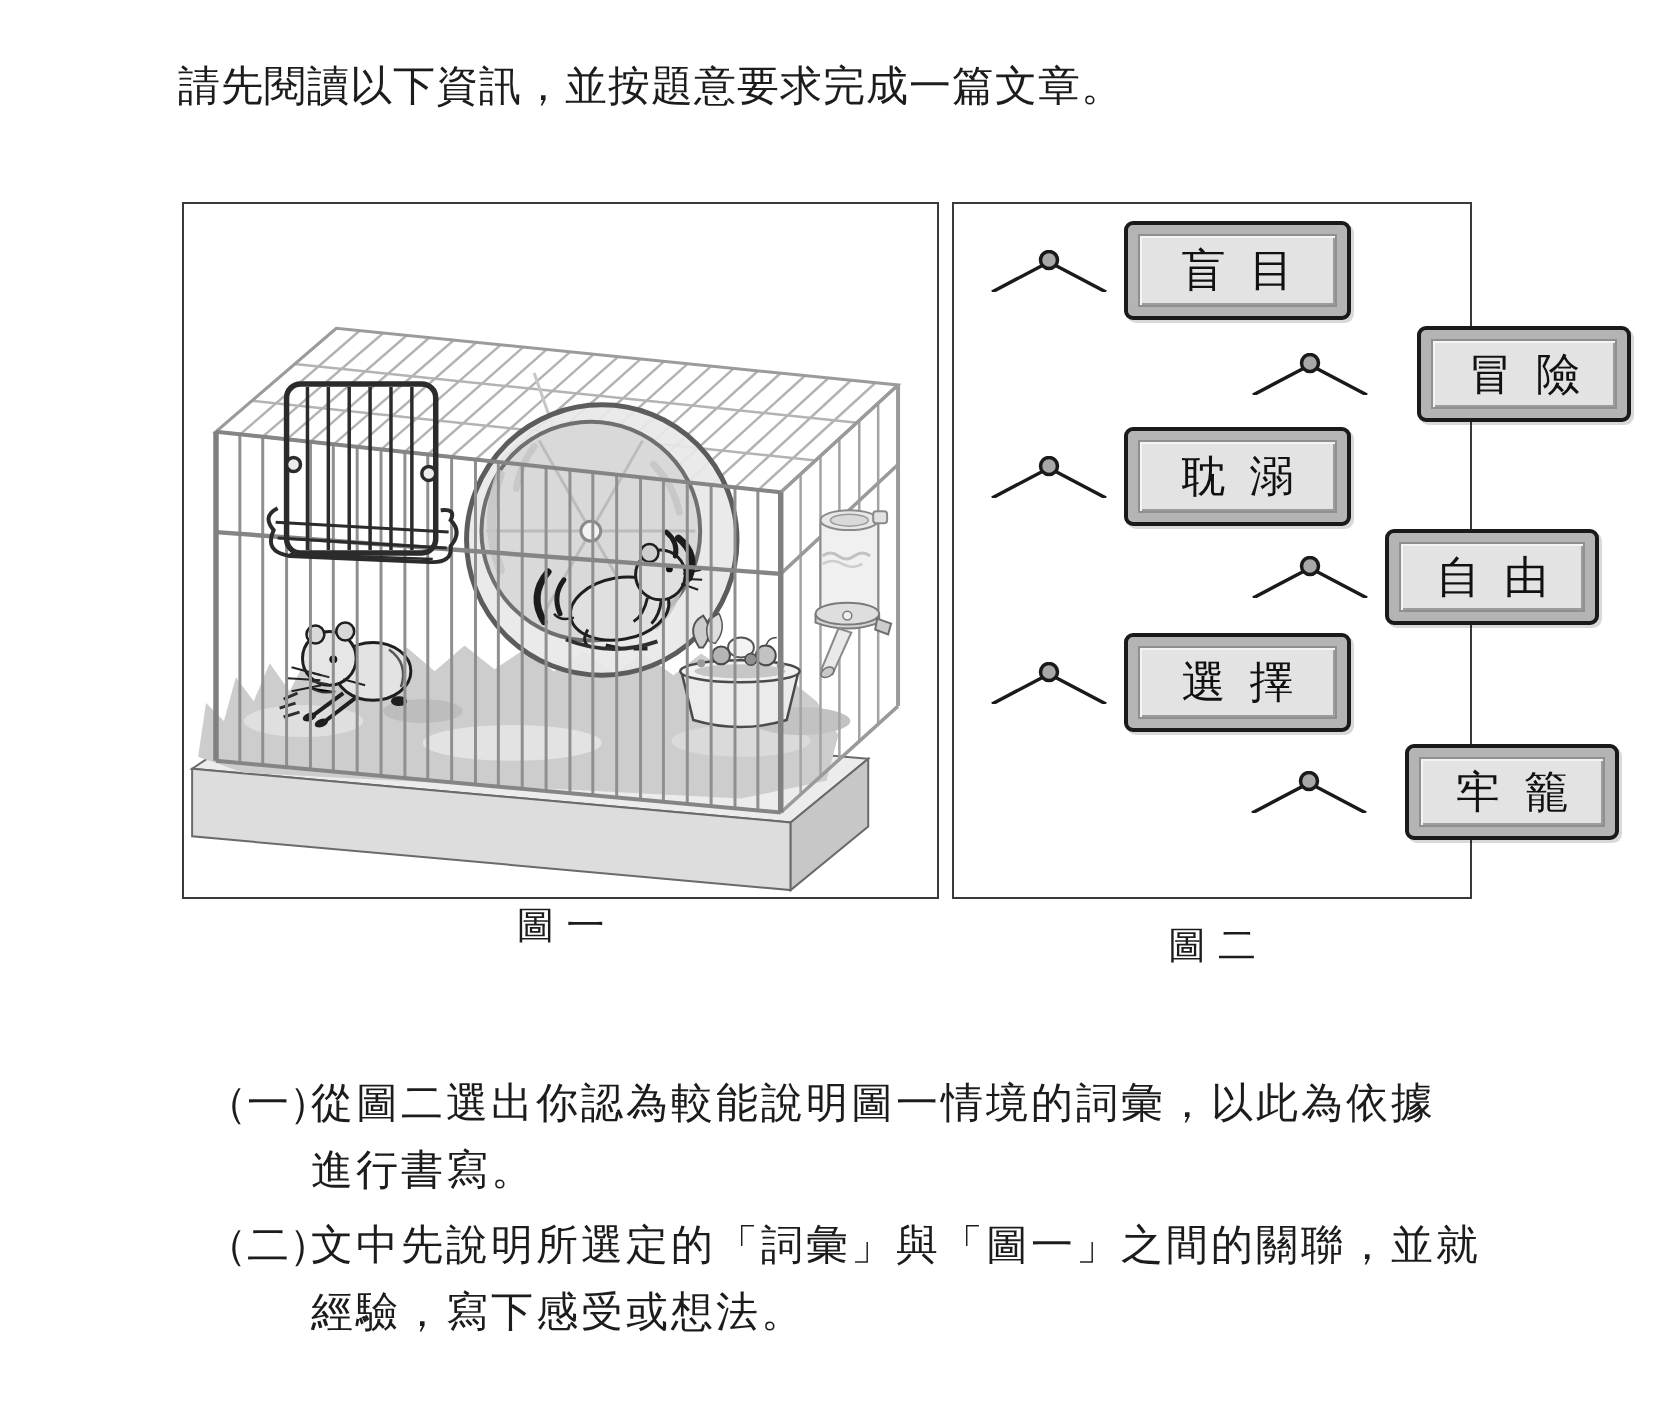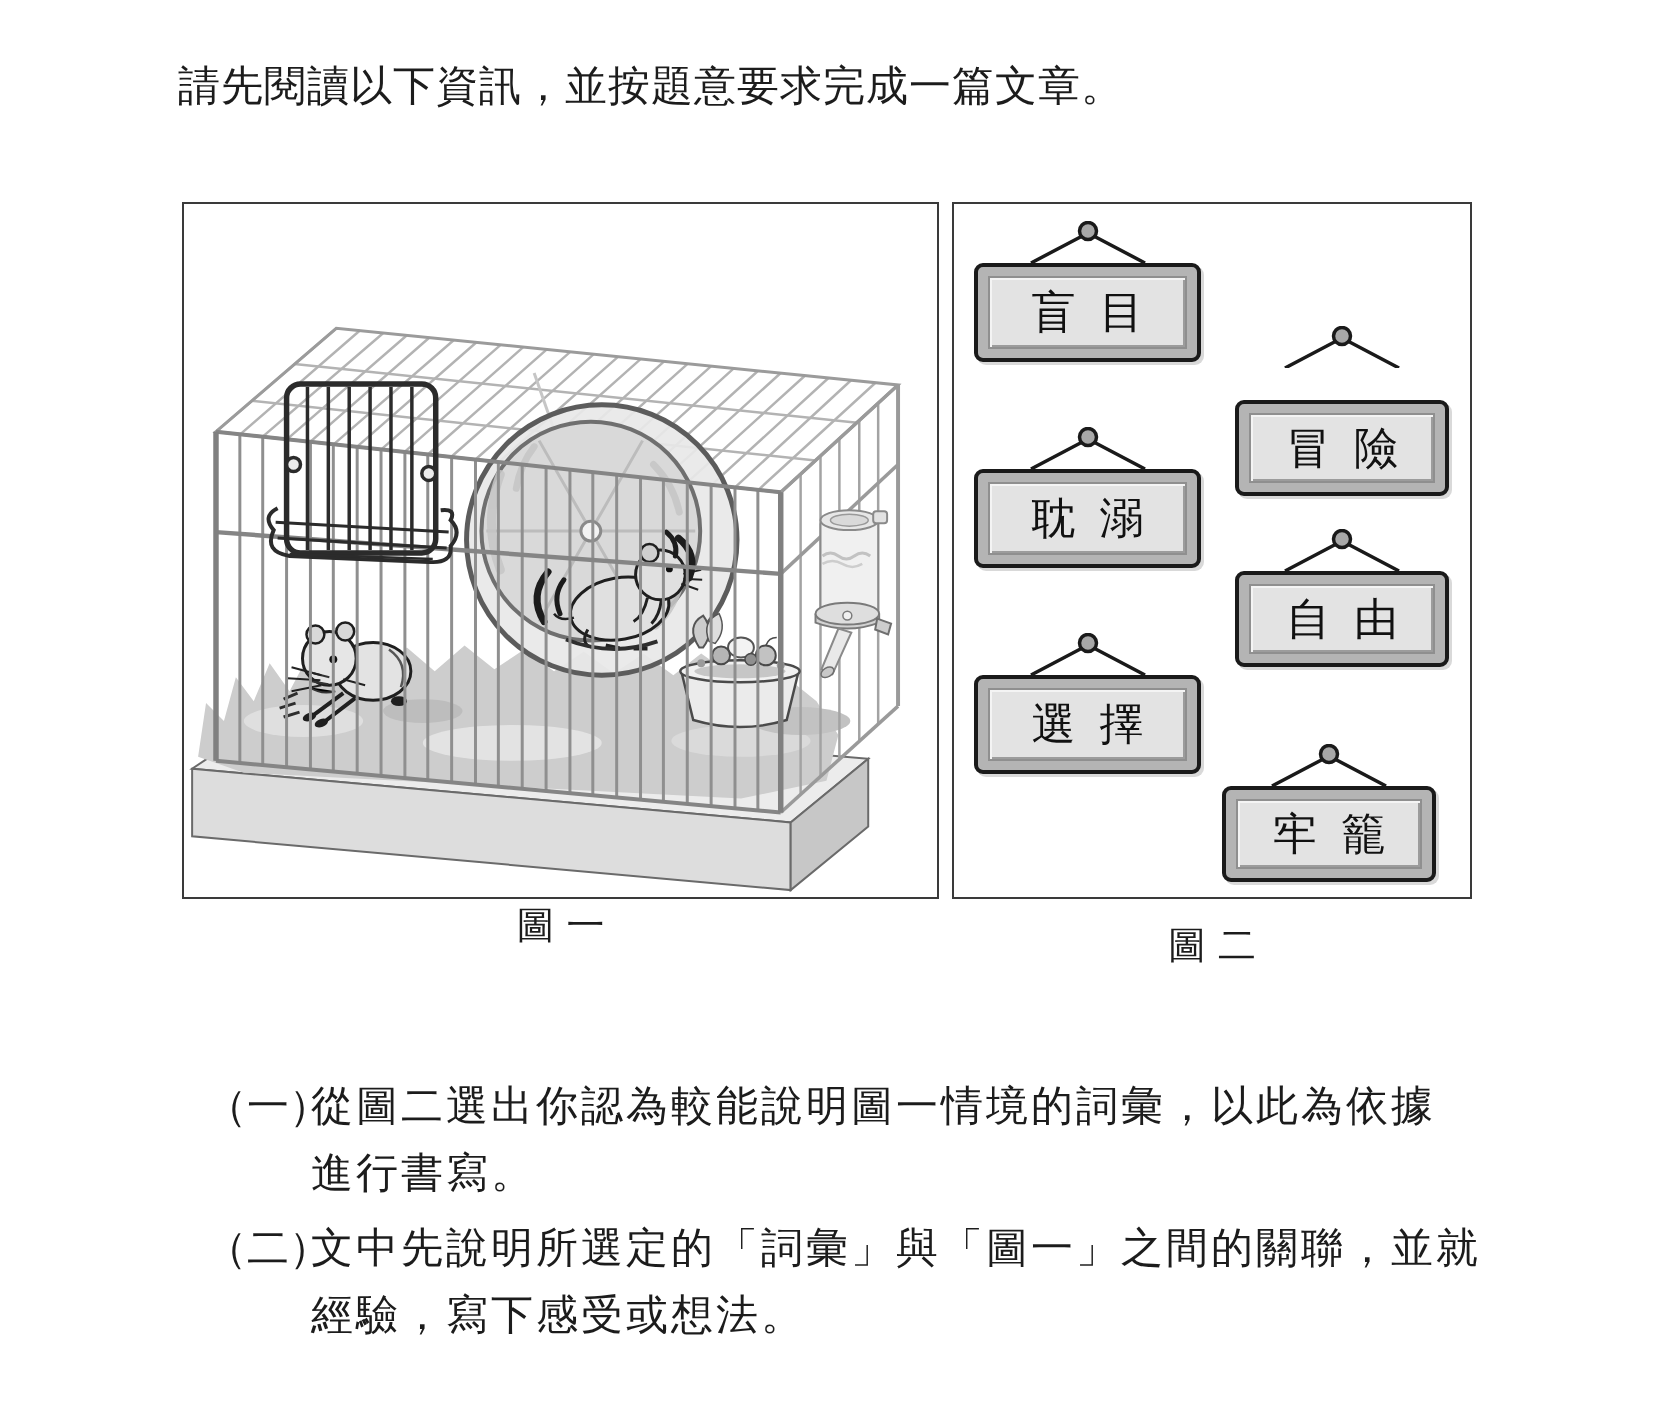--- a/index.html
+++ b/index.html
@@ -1,54 +1,54 @@
 <!DOCTYPE html>
 <html><head>
 <meta charset="utf-8">
 <style>
   html,body{margin:0;padding:0;background:#ffffff;}
   .page{
     position:relative;width:1654px;height:1368px;background:#ffffff;overflow:hidden;
-    font-family:Liberation Serif, serif;color:#1c1c1c;
+    font-family:Liberation Mono, monospace;color:#1c1c1c;
   }
   .txt{position:absolute;white-space:nowrap;}
   .intro{left:178px;top:58px;font-size:42px;letter-spacing:1px;}
   .task-intro{left:178px;top:995px;font-size:42px;letter-spacing:3px;}
   .fig-box{position:absolute;border:2px solid #3a3a3a;background:#ffffff;box-sizing:border-box;}
   .fig1{left:182px;top:202px;width:757px;height:697px;}
   .fig2{left:952px;top:202px;width:520px;height:697px;}
   .caption{position:absolute;top:900px;font-size:38px;letter-spacing:12px;text-indent:12px;text-align:center;}
   .cap1{left:182px;width:757px;}
   .cap2{left:952px;width:520px;margin-top:20px;}
   .conditions{position:absolute;left:205px;top:1073px;width:1330px;}
   .cond{position:relative;padding-left:106px;font-size:42px;line-height:67px;letter-spacing:3px;margin-bottom:8px;}
   .cond .marker{position:absolute;left:0;top:0;letter-spacing:0;}
   .cond .cline{white-space:nowrap;}
   
-  .sign{position:absolute;display:flex;flex-direction:column;align-items:center;}
+  .sign{position:absolute;display:flex;flex-direction:row;align-items:center;}
   .hanger{display:block;}
   .plaque{
     box-sizing:border-box;border:4px solid #1a1a1a;border-radius:9px;background:#b4b4b4;
     padding:9px 10px;box-shadow:3px 3px 0 rgba(0,0,0,0.15);
   }
   .plaque-inner{
     box-sizing:border-box;height:100%;background:#e3e3e3;border:2px solid #8f8f8f;
     box-shadow:inset 2px 2px 0 #f4f4f4, inset -2px -2px 0 #9c9c9c;
     display:flex;align-items:center;justify-content:center;
     font-size:44px;color:#111;
   }
   .plaque-inner span{letter-spacing:24px;margin-right:-24px;white-space:nowrap;}
   .pl-l{width:227px;height:99px;}
   .pl-r{width:214px;height:96px;}
   .s-blind{left:20px;top:17px;}
   .s-indulgence{left:20px;top:223px;}
   .s-choice{left:20px;top:429px;}
   .s-adventure{left:281px;top:122px;gap:32px;}
   .s-freedom{left:281px;top:325px;}
-  .s-cage{left:268px;top:540px;}
+  .s-cage{left:280px;top:540px;gap:21px;}
 </style>
 </head>
 <body>
 
 <div class="page">
 
   <div class="txt intro">請先閱讀以下資訊，並按題意要求完成一篇文章。</div>
 
   <div class="fig-box fig1">
     <svg width="753" height="693" viewBox="0 0 757 697">

